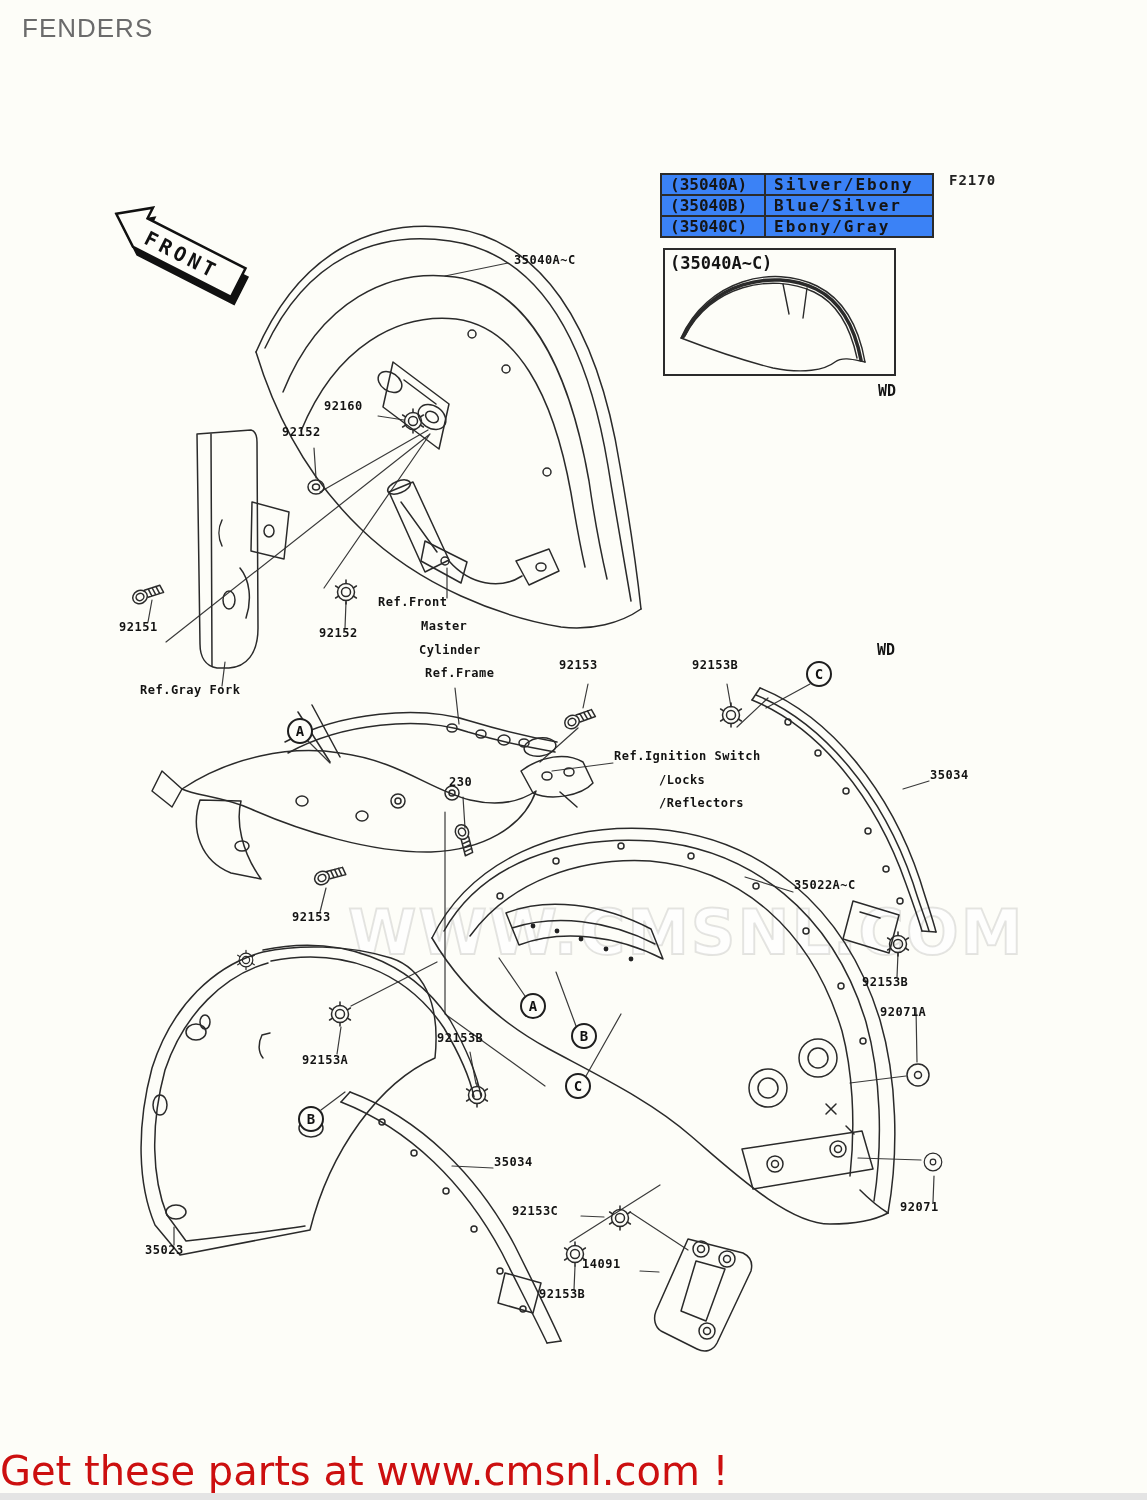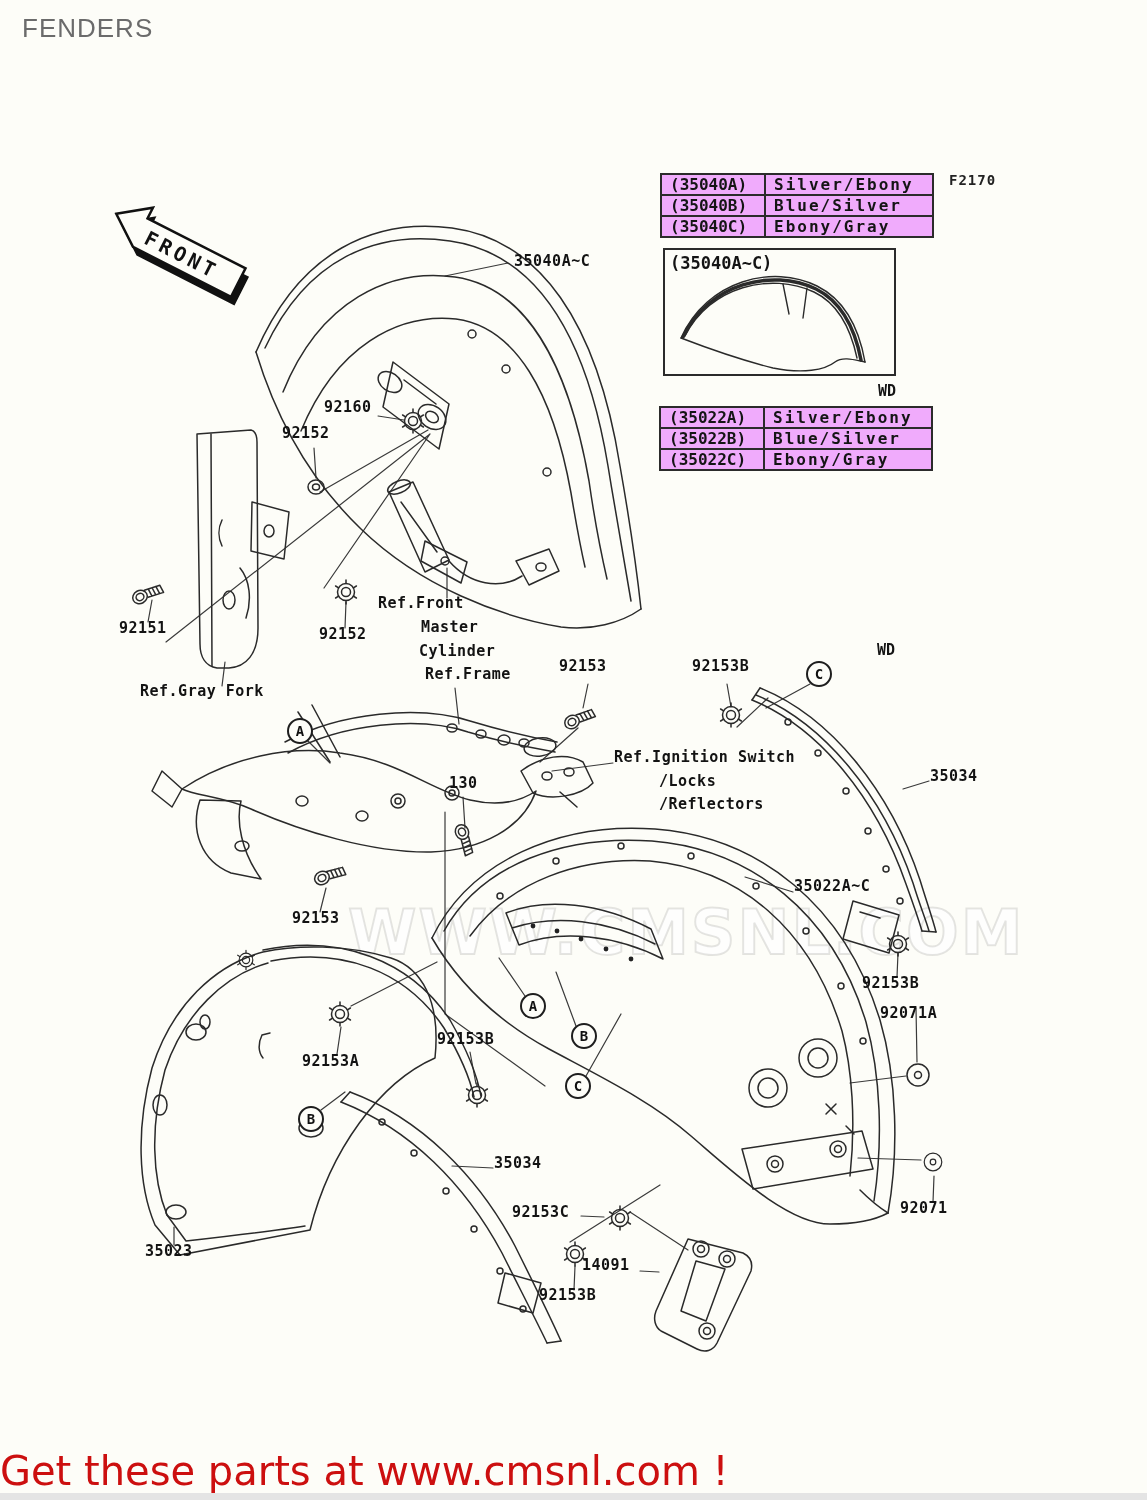--- a/index.html
+++ b/index.html
@@ -19,25 +19,25 @@
           letter-spacing:2px;line-height:1;}
 
   
   svg.diagram{position:absolute;left:0;top:0;}
   svg.diagram path,svg.diagram ellipse,svg.diagram circle,svg.diagram line,svg.diagram polygon{
       stroke:#2a2a2a;fill:none;stroke-width:1.5;stroke-linecap:round;stroke-linejoin:round;}
   svg.diagram .leader{stroke:#3a3a3a;stroke-width:1.2;}
   svg.diagram .dot{fill:#222;stroke:none;}
 
   
-  .lbl{position:absolute;font-weight:bold;font-size:15px;line-height:1.05;color:#131313;
+  .lbl{position:absolute;font-weight:bold;font-size:12px;line-height:1.05;color:#131313;
        letter-spacing:0.5px;white-space:pre;}
 
   
-  .color-table{position:absolute;border-collapse:collapse;background:#f0abfc;}
+  .color-table{position:absolute;border-collapse:collapse;background:#3b82f6;}
   .color-table td{border:2px solid #2b2b2b;height:19px;font-weight:bold;font-size:16px;
                   color:#151515;padding:0 8px;white-space:nowrap;}
   .color-table td.pn{width:86px;}
   .color-table td.cl{width:150px;letter-spacing:2px;}
 
   
   .detail-box{position:absolute;border:2px solid #2b2b2b;background:transparent;}
   .detail-box .caption{position:absolute;left:5px;top:3px;font-weight:bold;font-size:17px;color:#141414;}
   .detail-box svg{position:absolute;left:0;top:0;}
   .wd-label{position:absolute;text-align:right;font-weight:bold;font-size:15px;color:#141414;}
@@ -283,36 +283,20 @@
       <td class="pn">(35040B)</td>
       <td class="cl">Blue/Silver</td>
         </tr>
     <tr>
       <td class="pn">(35040C)</td>
       <td class="cl">Ebony/Gray</td>
         </tr>
   </tbody>
     </table>
 
-  <table class="color-table" style="left:659px;top:406px;">
-    <tbody>
-        <tr>
-      <td class="pn">(35022A)</td>
-      <td class="cl">Silver/Ebony</td>
-        </tr>
-    <tr>
-      <td class="pn">(35022B)</td>
-      <td class="cl">Blue/Silver</td>
-        </tr>
-    <tr>
-      <td class="pn">(35022C)</td>
-      <td class="cl">Ebony/Gray</td>
-        </tr>
-  </tbody>
-    </table>
 
   <div class="detail-box" style="left:663px;top:248px;width:229px;height:124px;">
     <svg width="229" height="124" viewBox="0 0 229 124">
       <g stroke="#2a2a2a" fill="none" stroke-width="1.4" stroke-linecap="round">
         <path d="M16,88 C42,30 108,14 152,36 C180,50 194,78 200,112"></path>
         <path d="M20,86 C45,36 106,22 149,42 C174,54 186,80 192,108"></path>
         <path d="M18,87 C44,33 107,18 151,39 C177,52 190,79 196,110" stroke-width="3.5"></path>
         <path d="M16,88 C42,98 76,110 108,118 C138,124 160,120 170,112 C178,106 190,110 200,112"></path>
         <path d="M118,34 L124,64 M142,38 L138,68"></path>
       </g>
@@ -324,21 +308,21 @@
   <div class="wd-label" style="left:662px;top:641px;width:233px;">WD</div>
 
   <div class="lbl" style="left:514px;top:254px;">35040A~C</div>
   <div class="lbl" style="left:324px;top:400px;">92160</div>
   <div class="lbl" style="left:282px;top:426px;">92152</div>
   <div class="lbl" style="left:119px;top:621px;">92151</div>
   <div class="lbl" style="left:319px;top:627px;">92152</div>
   <div class="lbl" style="left:559px;top:659px;">92153</div>
   <div class="lbl" style="left:692px;top:659px;">92153B</div>
   <div class="lbl" style="left:930px;top:769px;">35034</div>
-  <div class="lbl" style="left:449px;top:776px;">130</div>
+  <div class="lbl" style="left:449px;top:776px;">230</div>
   <div class="lbl" style="left:794px;top:879px;">35022A~C</div>
   <div class="lbl" style="left:292px;top:911px;">92153</div>
   <div class="lbl" style="left:862px;top:976px;">92153B</div>
   <div class="lbl" style="left:880px;top:1006px;">92071A</div>
   <div class="lbl" style="left:302px;top:1054px;">92153A</div>
   <div class="lbl" style="left:437px;top:1032px;">92153B</div>
   <div class="lbl" style="left:494px;top:1156px;">35034</div>
   <div class="lbl" style="left:512px;top:1205px;">92153C</div>
   <div class="lbl" style="left:145px;top:1244px;">35023</div>
   <div class="lbl" style="left:582px;top:1258px;">14091</div>

